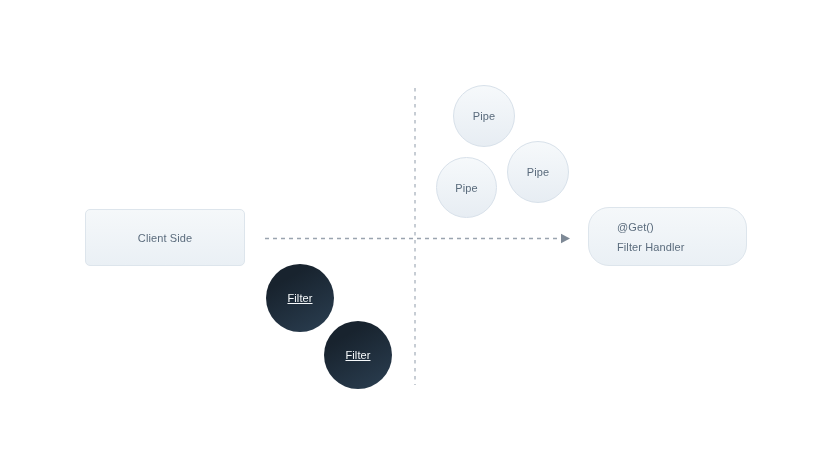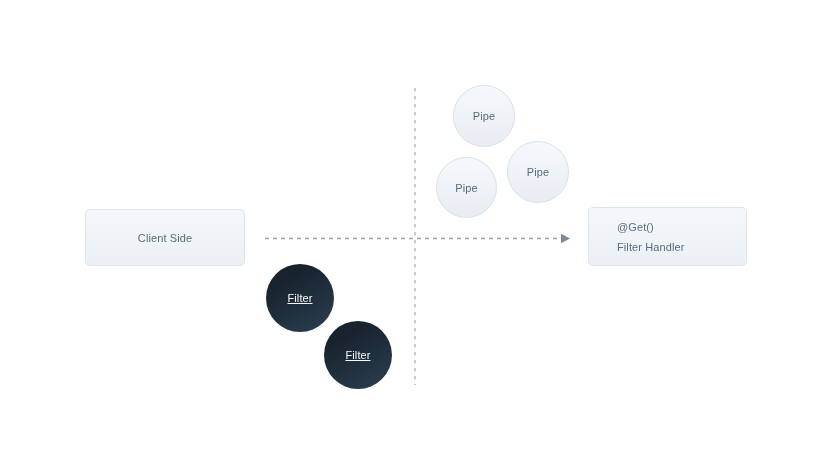--- a/index.html
+++ b/index.html
@@ -33,20 +33,21 @@
     color: #5b6c7d;
   }
   .client { left: 85px; top: 209px; width: 160px; height: 57px; }
   .route {
     left: 588px; top: 207px; width: 159px; height: 59px;
     flex-direction: column;
     align-items: flex-start;
     justify-content: center;
     padding-left: 28px;
     line-height: 20px;
+    border-radius: 21px;
   }
   .route span { display: block; }
 
   .circle { border-radius: 50%; }
   .pipe {
     background: linear-gradient(180deg, #f6f9fb 0%, #e7edf3 100%);
     border: 1px solid #d8e1ea;
     color: #596a7b;
   }
   .pipe-1 { left: 453px; top: 85px;  width: 62px; height: 62px; }

